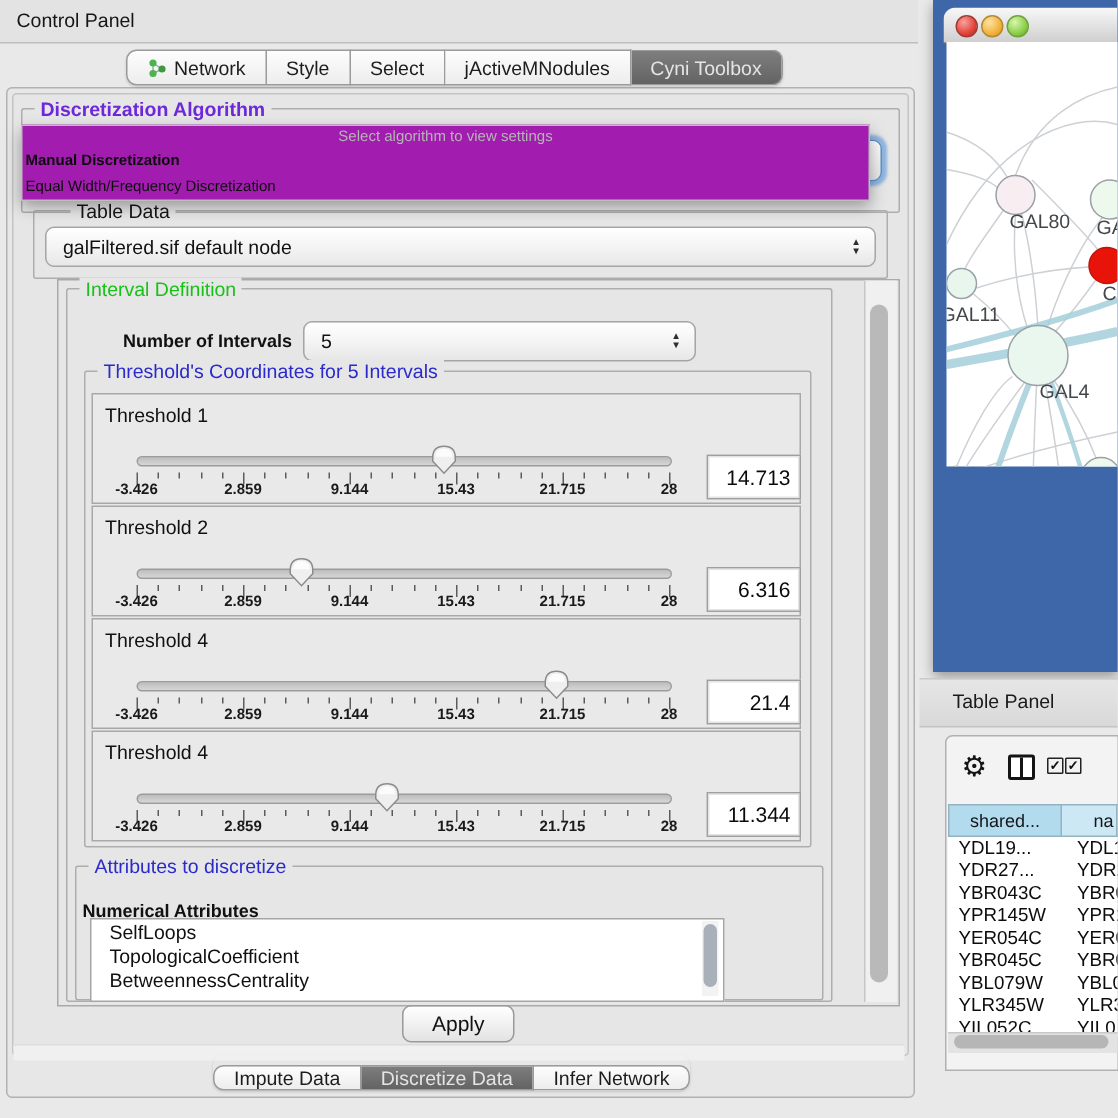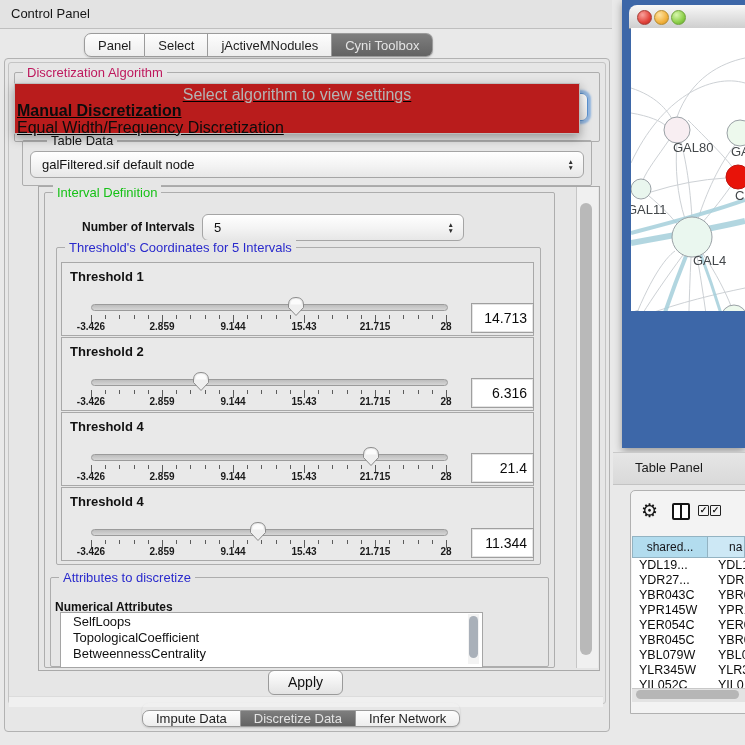--- a/index.html
+++ b/index.html
@@ -26,32 +26,32 @@
   .group{border:1px solid #adadad;border-radius:2px;}
   .group-label{position:absolute;top:-8px;left:8px;background:#e6e6e6;padding:0 4px;font-size:13px;white-space:nowrap;}
   .lbl-blue{color:#2a2acc;} .lbl-green{color:#17c117;} .lbl-black{color:#161616;margin-left:16px;}
   
   .combo{background:linear-gradient(#ffffff,#f3f3f3 55%,#e7e7e7);border:1px solid #a5a5a5;border-radius:6px;font-size:13px;color:#111;}
   .combo .txt{padding:5px 11px;white-space:nowrap;overflow:hidden;}
   .combo .arrows{position:absolute;right:9px;top:50%;transform:translateY(-50%);font-size:6.5px;line-height:6px;color:#2e2e2e;text-align:center;}
   #algo-combo{left:28px;top:93px;width:558px;height:26px;border:1px solid #5c92cf;
     box-shadow:0 0 2px 3px rgba(100,155,220,.65);z-index:5;}
   
-  #algo-popup{left:14px;top:83px;width:564px;height:49px;background:#b91c1c;border:1px solid #bdbdbd;
-    box-shadow:0 4px 10px rgba(0,0,0,.35);z-index:20;font-size:16px;text-decoration:underline;}
+  #algo-popup{left:14px;top:83px;width:564px;height:49px;background:#a21caf;border:1px solid #bdbdbd;
+    box-shadow:0 4px 10px rgba(0,0,0,.35);z-index:20;font-size:10px;}
   #popup-prompt{text-align:center;color:#b4b4b4;padding-top:2px;height:15px;}
   .popup-item{padding:1px 2px;height:15px;color:#0c0c0c;white-space:nowrap;}
   .popup-item.bold{font-weight:bold;}
   
   #scrollpane{left:38px;top:186px;width:560px;height:483px;border:1px solid #a9a9a9;background:#e6e6e6;}
   #vscroll-track{left:576px;top:187px;width:21px;height:481px;background:#f0f0f0;border-left:1px solid #c6c6c6;}
   #vscroll-thumb{left:580px;top:203px;width:12px;height:452px;background:#b9b9b9;border-radius:6px;}
   
   .thr-panel{position:absolute;left:61px;width:471px;height:72px;border:1px solid #a8a8a8;background:#e9e9e9;}
-  .thr-label{position:absolute;left:8px;top:6px;font-size:13px;font-weight:bold;color:#111;}
+  .thr-label{position:absolute;left:8px;top:6px;font-size:13px;font-weight:normal;color:#111;}
   .thr-track{position:absolute;left:29px;top:41px;width:355px;height:5px;background:linear-gradient(#bdbdbd,#d6d6d6);
     border:1px solid #9b9b9b;border-radius:4px;}
   .thr-thumb{position:absolute;top:32px;width:20px;height:22px;}
   .tickbox{position:absolute;left:29px;top:52px;width:356px;height:9px;}
   .tick{position:absolute;top:0;width:1px;background:#5c5c5c;}
   .tick-label{position:absolute;top:58px;transform:translateX(-50%);font-size:10px;font-weight:bold;color:#1a1a1a;}
   .thr-value{position:absolute;left:409px;top:40px;width:55px;height:28px;background:#fff;border:1px solid #9f9f9f;
     box-shadow:inset 0 0 0 1px #e4e4e4;font-size:14px;color:#0a0a0a;text-align:right;line-height:28px;padding-right:6px;}
   
   #attr-list{left:60px;top:612px;width:421px;height:54px;background:#fff;border:1px solid #a5a5a5;overflow:hidden;}
@@ -96,35 +96,48 @@
 
 <div class="abs" id="titlebar"></div>
 <div class="abs" id="cp-title">Control Panel</div>
 <div class="abs" id="float-btn"></div>
 <div class="abs" id="close-btn">✖</div>
 
 <div class="abs" id="outer-panel"></div>
 <div class="abs" id="cyni-panel"></div>
 <div class="abs seg" id="top-tabs">
     <div class="tab">
-      <span>Panel</span>
+      <span style="display: inline-flex;">
+        <svg width="13" height="13">
+          <line x1="4" y1="3" x2="10" y2="7" stroke="#9aa" stroke-width="1"></line>
+          <line x1="4" y1="10" x2="10" y2="7" stroke="#9aa" stroke-width="1"></line>
+          <line x1="4" y1="3" x2="4" y2="10" stroke="#9aa" stroke-width="1"></line>
+          <circle cx="4" cy="3" r="2.4" fill="#4db34d"></circle>
+          <circle cx="4" cy="10" r="2.4" fill="#4db34d"></circle>
+          <circle cx="10" cy="7" r="2.4" fill="#3f9a3f"></circle>
+        </svg>
+      </span>
+      <span>Network</span>
+    </div>
+    <div class="tab">
+      <span>Style</span>
     </div>
     <div class="tab">
       <span>Select</span>
     </div>
     <div class="tab">
       <span>jActiveMNodules</span>
     </div>
     <div class="tab sel">
       <span>Cyni Toolbox</span>
     </div>
   </div>
 
 <div class="abs group" style="left:14px;top:72px;width:584px;height:68px;">
-  <span class="group-label" style="color:#be185d;">Discretization Algorithm</span>
+  <span class="group-label" style="color:#6d28d9;font-weight:bold;">Discretization Algorithm</span>
 </div>
 <div class="abs combo" id="algo-combo">
   <span class="arrows">▲<br>▼</span>
 </div>
 <div class="abs" id="algo-popup">
   <div id="popup-prompt">Select algorithm to view settings</div>
   <div class="popup-item bold">Manual Discretization</div>
   <div class="popup-item">Equal Width/Frequency Discretization</div>
 </div>
 

